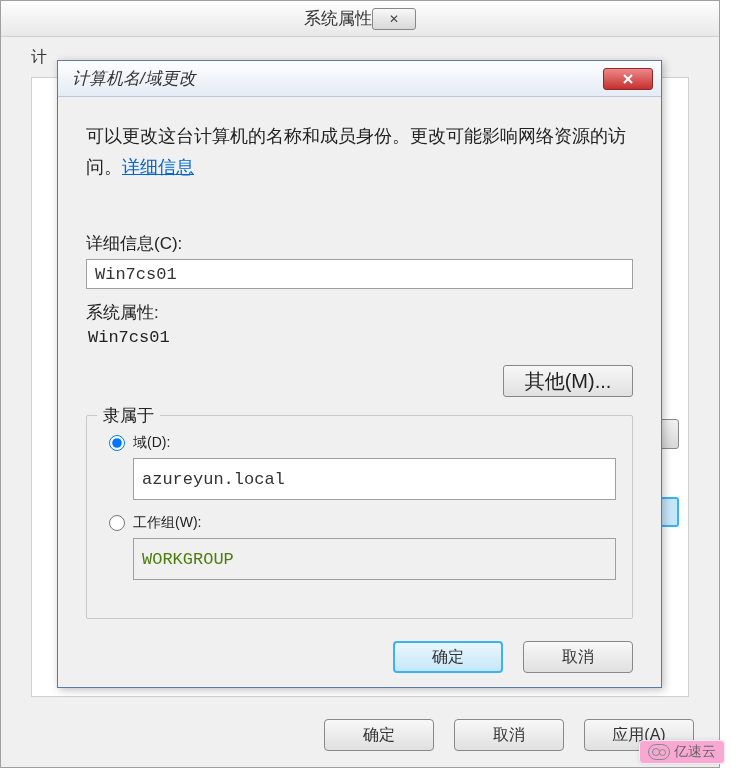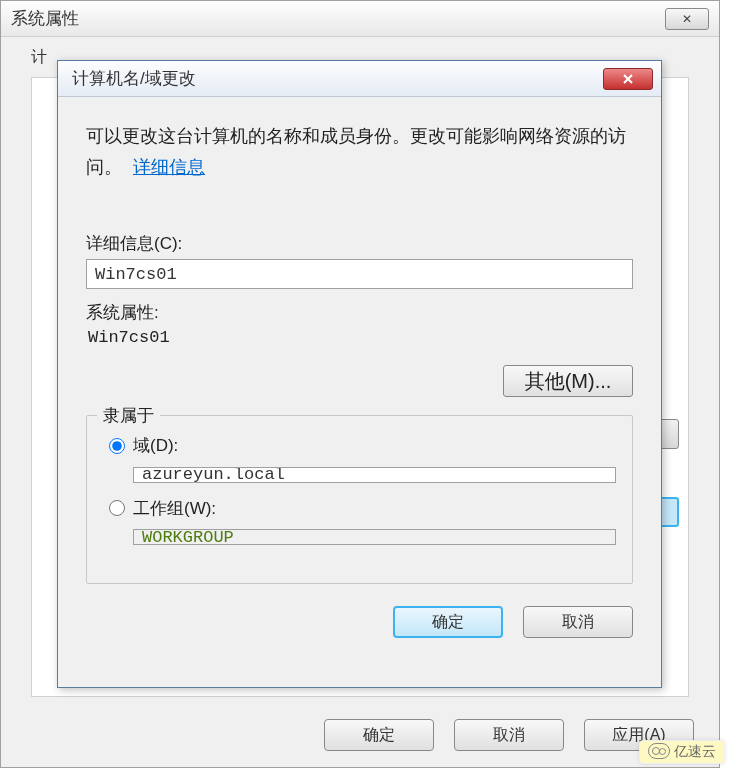--- a/index.html
+++ b/index.html
@@ -27,21 +27,21 @@
       background: #f0f0f0;
       border: 1px solid #a0a0a0;
     }
     .parent-titlebar {
       height: 36px;
       background: linear-gradient(to bottom, #fefefe, #e8e8e8);
       border-bottom: 1px solid #d0d0d0;
       display: flex;
       align-items: center;
       padding: 0 10px;
-      justify-content: space-between;
+      justify-content: center;
     }
     .parent-title {
       font-size: 17px;
       color: #333;
     }
     .parent-close {
       width: 44px;
       height: 22px;
       border: 1px solid #888;
       border-radius: 3px;
@@ -132,20 +132,21 @@
       background: linear-gradient(to bottom, #fdfdfe, #e4ecf5);
       border-bottom: 1px solid #c0c8d5;
       display: flex;
       align-items: center;
       justify-content: space-between;
       padding: 0 8px 0 14px;
     }
     .child-title {
       font-size: 17px;
       color: #333;
+      font-style: italic;
     }
     .child-close {
       width: 50px;
       height: 22px;
       border: 1px solid #8b2a2a;
       border-radius: 3px;
       background: linear-gradient(to bottom, #e88, #c53030);
       display: flex;
       align-items: center;
       justify-content: center;
@@ -164,21 +165,20 @@
       color: #222;
     }
     .desc-text {
       line-height: 1.7;
       margin-bottom: 50px;
     }
     .link {
       color: #0066cc;
       text-decoration: underline;
       cursor: pointer;
-      margin-left: 11px;
     }
     .field-label {
       margin-bottom: 4px;
       font-size: 17px;
     }
     .text-input {
       width: 100%;
       height: 30px;
       border: 1px solid #a0a0a0;
       background: #fff;
@@ -237,27 +237,27 @@
       align-items: center;
       margin: 6px 0 6px 6px;
     }
     .radio-input {
       width: 16px;
       height: 16px;
       margin-right: 8px;
       cursor: pointer;
     }
     .radio-label {
-      font-size: 17px;
+      font-size: 14px;
       cursor: pointer;
     }
     .member-text-input {
       width: calc(100% - 30px);
       margin-left: 30px;
-      height: 16px;
+      height: 42px;
       border: 1px solid #a0a0a0;
       background: #fff;
       padding: 2px 8px;
       font-family: "Courier New", monospace;
       font-size: 17px;
       color: #333;
       margin-bottom: 8px;
     }
     .member-text-input.disabled {
       background: #f0f0f0;
@@ -286,25 +286,25 @@
       border: 2px solid #3cb3f0;
       background: linear-gradient(to bottom, #eaf6fd, #c4e7fa);
     }
     
     
     .watermark {
       position: absolute;
       bottom: 4px;
       right: 6px;
       display: flex;
-      align-items: flex-start;
+      align-items: center;
       gap: 4px;
       font-size: 14px;
       color: #666;
-      background: #fef9c3;
+      background: #f9a8d4;
       padding: 2px 8px;
       border-radius: 4px;
       border: 1px solid #eee;
       box-shadow: 0 0 4px rgba(0,0,0,0.1);
     }
     .watermark-icon {
       width: 22px;
       height: 16px;
       border: 1.5px solid #888;
       border-radius: 10px;

